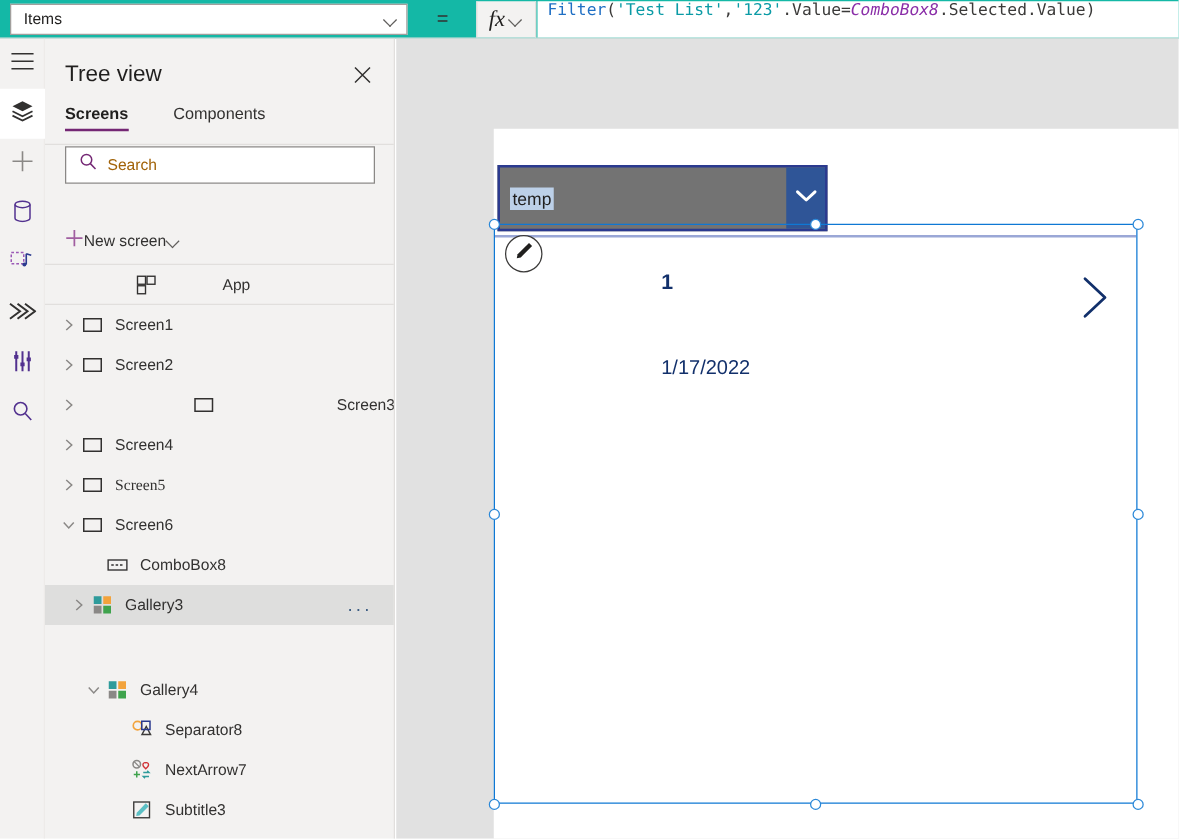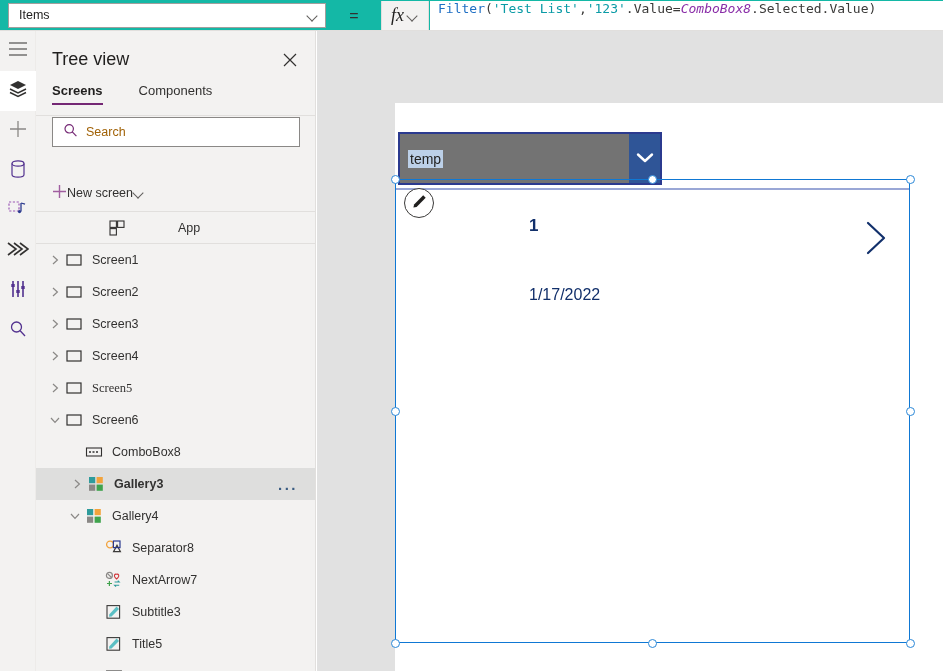--- a/index.html
+++ b/index.html
@@ -473,21 +473,21 @@
               <path d="M4 2 L8.4 6 L4 10" fill="none" stroke="#8a8886" stroke-width="1.2"></path>
             </svg>
           </span>
           <span class="ico">
             <svg width="18" height="18" viewBox="0 0 18 18">
               <rect x="2" y="4" width="14" height="10" fill="none" stroke="#323130" stroke-width="1.2"></rect>
             </svg>
           </span>
           <span class="nm">Screen2</span>
         </div>
-        <div class="tree-row" style="padding-left: 10px;">
+        <div class="tree-row" style="padding-left: 10px; justify-content: space-between;">
           <span class="chev">
             <svg width="12" height="12" viewBox="0 0 12 12">
               <path d="M4 2 L8.4 6 L4 10" fill="none" stroke="#8a8886" stroke-width="1.2"></path>
             </svg>
           </span>
           <span class="ico">
             <svg width="18" height="18" viewBox="0 0 18 18">
               <rect x="2" y="4" width="14" height="10" fill="none" stroke="#323130" stroke-width="1.2"></rect>
             </svg>
           </span>
@@ -535,38 +535,38 @@
         <div class="tree-row" style="padding-left: 30px;">
           <span class="chev"></span>
           <span class="ico">
             <svg width="18" height="18" viewBox="0 0 18 18">
               <rect x="1.5" y="5" width="15" height="8" fill="none" stroke="#323130" stroke-width="1.1"></rect>
               <path d="M4 9h2M7.5 9h2M11 9h2" stroke="#323130" stroke-width="1.3"></path>
             </svg>
           </span>
           <span class="nm">ComboBox8</span>
         </div>
-        <div class="tree-row selected" style="padding-left: 32px; font-weight: bold;">
+        <div class="tree-row selected" style="padding-left: 18px;">
           <span class="chev">
             <svg width="12" height="12" viewBox="0 0 12 12">
               <path d="M4 2 L8.4 6 L4 10" fill="none" stroke="#8a8886" stroke-width="1.2"></path>
             </svg>
           </span>
           <span class="ico">
             <svg width="18" height="18" viewBox="0 0 18 18">
               <rect x="2" y="2" width="6.2" height="6.2" fill="#2e9b9b"></rect>
               <rect x="9.6" y="2" width="6.2" height="6.2" fill="#f2a33c"></rect>
               <rect x="2" y="9.6" width="6.2" height="6.2" fill="#8a8886"></rect>
               <rect x="9.6" y="9.6" width="6.2" height="6.2" fill="#3fa34d"></rect>
             </svg>
           </span>
           <span class="nm">Gallery3</span>
           <span class="dots">...</span>
         </div>
-        <div class="tree-row" style="padding-left: 30px;">
+        <div class="tree-row" style="padding-left: 30px; margin-top: 36px;">
           <span class="chev">
             <svg width="12" height="12" viewBox="0 0 12 12">
               <path d="M2 4 L6 8.4 L10 4" fill="none" stroke="#8a8886" stroke-width="1.2"></path>
             </svg>
           </span>
           <span class="ico">
             <svg width="18" height="18" viewBox="0 0 18 18">
               <rect x="2" y="2" width="6.2" height="6.2" fill="#2e9b9b"></rect>
               <rect x="9.6" y="2" width="6.2" height="6.2" fill="#f2a33c"></rect>
               <rect x="2" y="9.6" width="6.2" height="6.2" fill="#8a8886"></rect>

